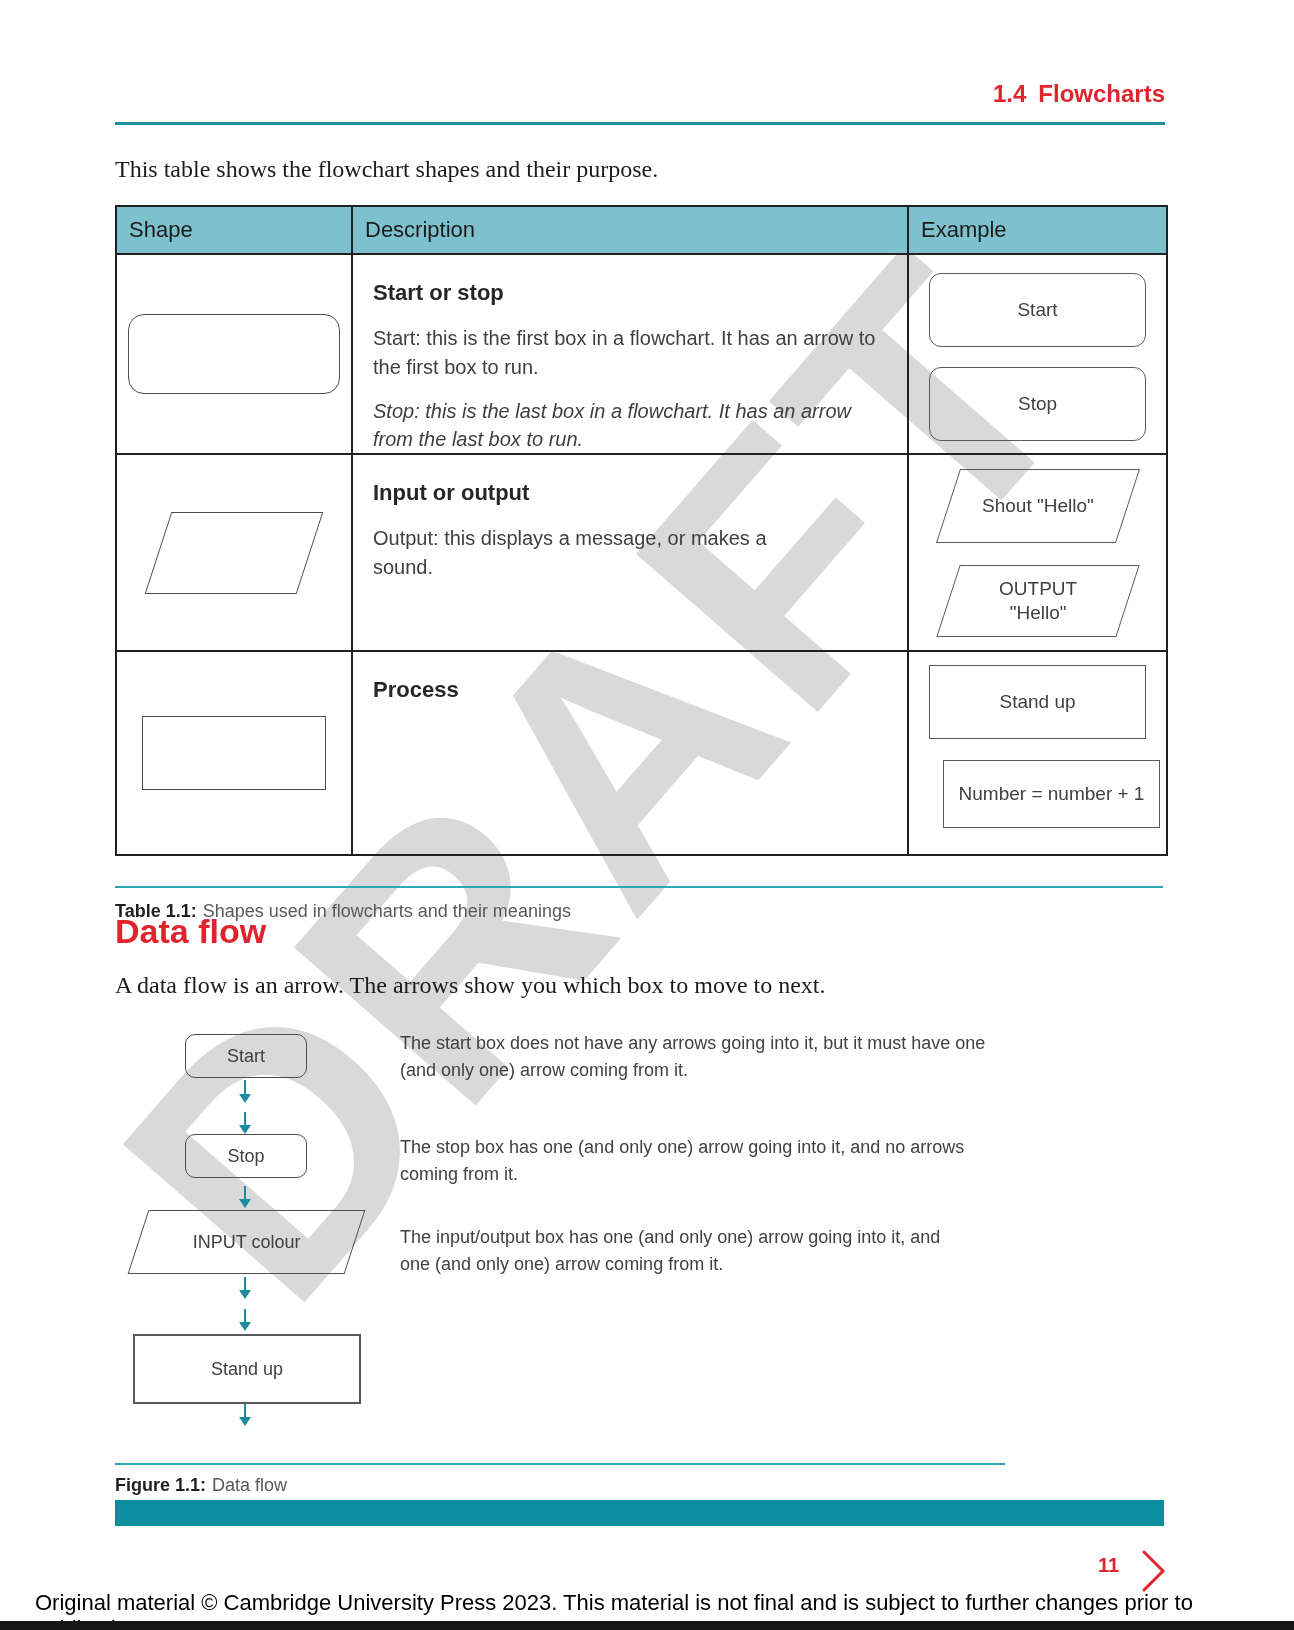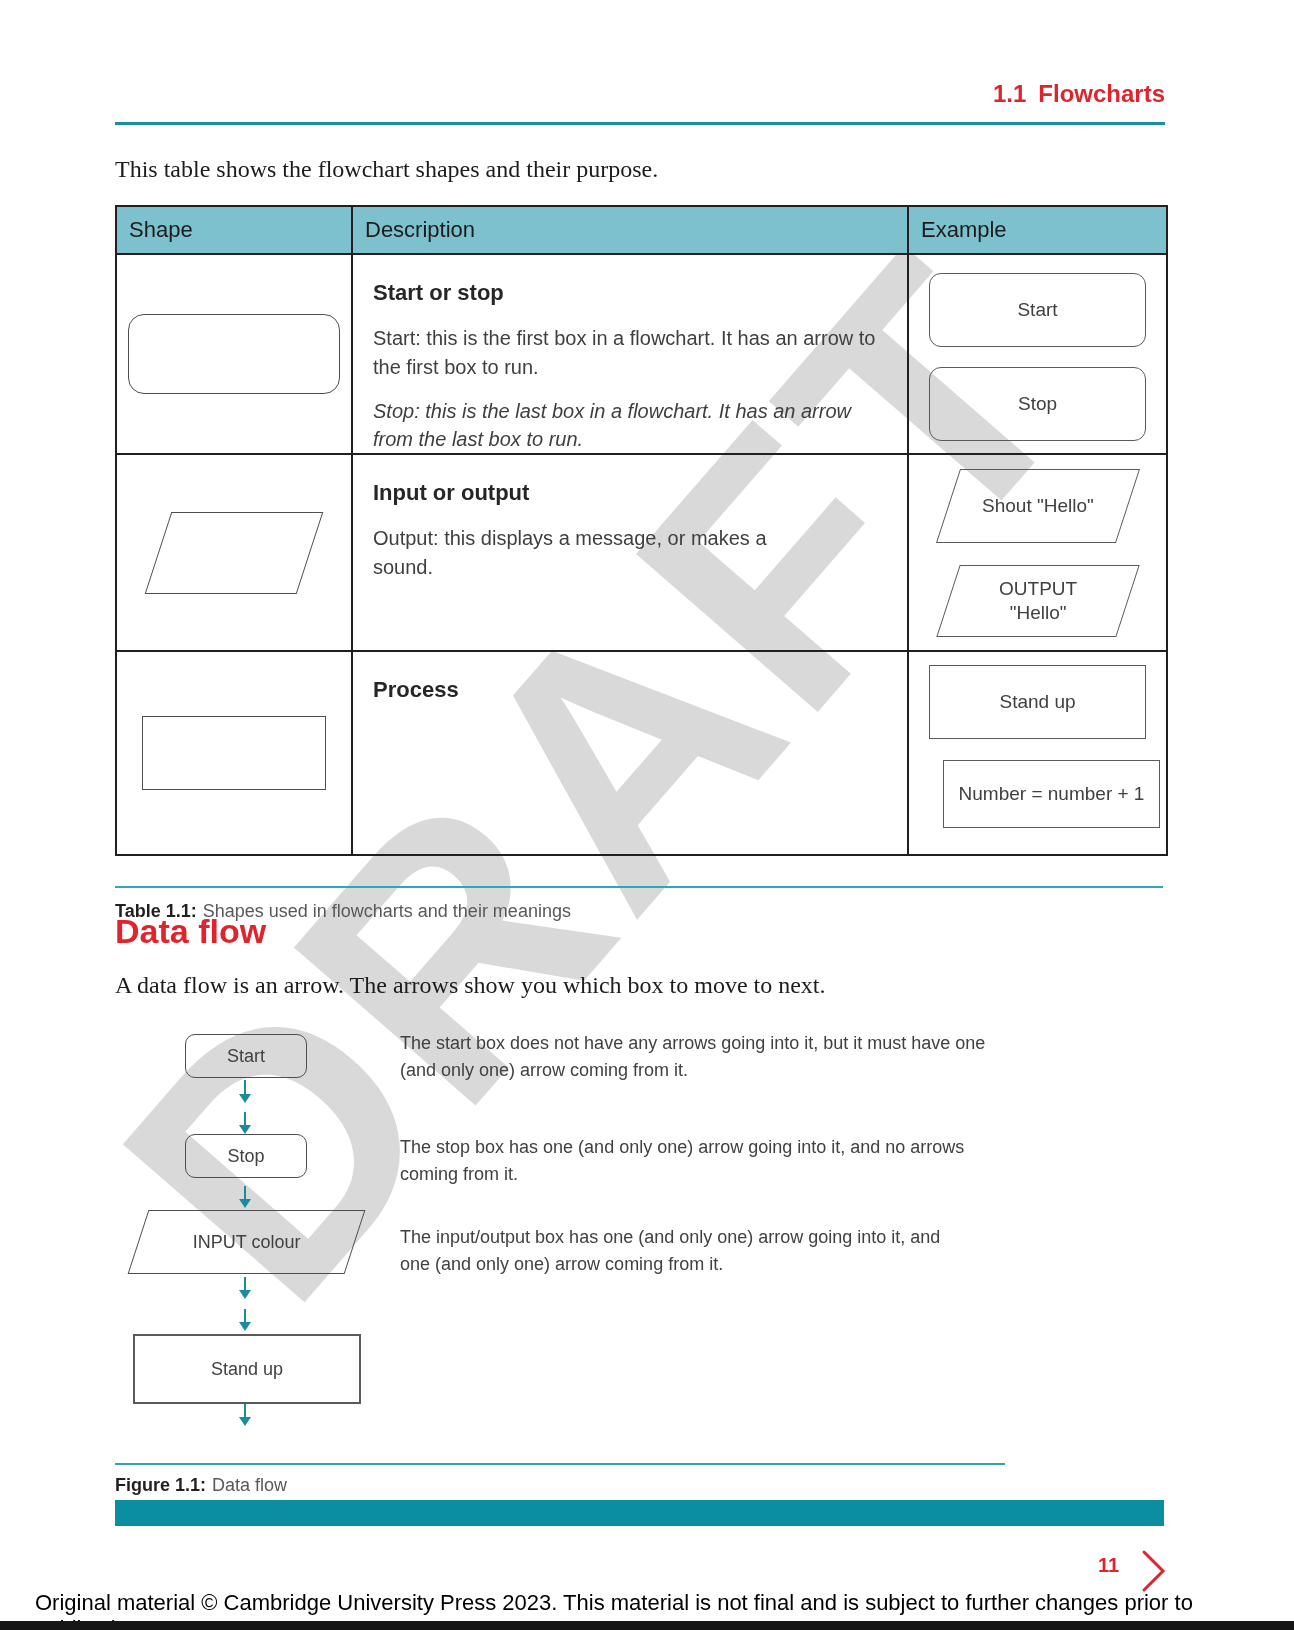--- a/index.html
+++ b/index.html
@@ -71,21 +71,21 @@
 </head>
 <body>
 
 <div class="page">
 
   <div class="watermark">DRAFT</div>
 
   <div class="layer">
 
     <div class="section-title">
-      <span class="num">1.1</span><span>Flowcharts</span>
+      <span class="num">1.4</span><span>Flowcharts</span>
     </div>
     <div class="rule-header"></div>
 
     <div class="serif-para" style="left:115px;top:156px;">This table shows the flowchart shapes and their purpose.</div>
 
     <div class="shapes-table">
       <div class="cell thead">Shape</div>
       <div class="cell thead">Description</div>
       <div class="cell thead lc">Example</div>
 

